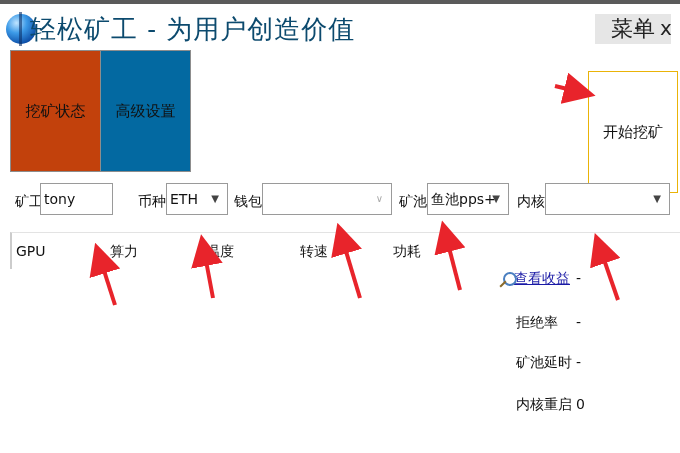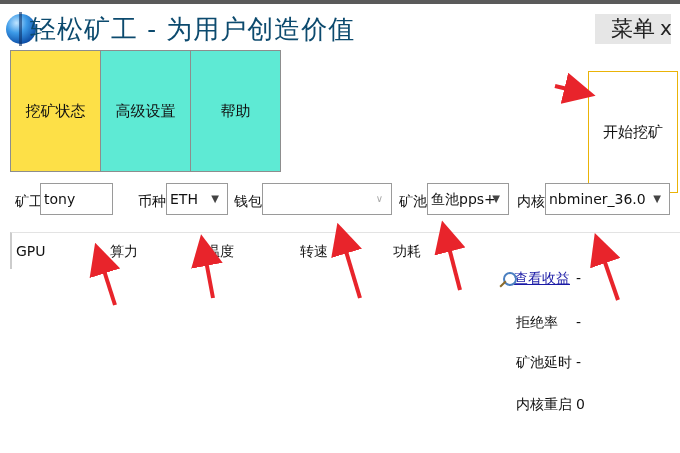--- a/index.html
+++ b/index.html
@@ -7,23 +7,23 @@
   .topline{position:absolute;left:0;top:0;width:680px;height:4px;background:#5a5a5a;}
   .titlebar{position:absolute;left:0;top:4px;width:680px;height:44px;}
   .logo{position:absolute;left:6px;top:10px;width:30px;height:30px;border-radius:50%;
     background:radial-gradient(circle at 35% 30%,#bfe4ff 0%,#3d9be8 35%,#0d4fa8 75%,#062c66 100%);}
   .logo:before{content:"";position:absolute;left:13px;top:-2px;width:3px;height:34px;background:#0b2f66;opacity:.6;}
   .title{position:absolute;left:30px;top:8px;font-family:"DejaVu Serif","Liberation Serif",serif;font-size:26px;letter-spacing:1px;color:#0c4a6e;}
   .menu{position:absolute;left:595px;top:10px;font-size:22px;background:#e6e6e6;padding:0 16px;color:#222;}
   .minbtn{position:absolute;left:634px;top:10px;font-size:22px;color:#222;}
   .closebtn{position:absolute;left:660px;top:12px;font-size:20px;color:#222;}
   .tabs{position:absolute;left:10px;top:50px;display:flex;height:120px;border:1px solid #8d8d8d;}
-  .tab{width:89px;height:120px;display:flex;align-items:center;justify-content:center;font-size:15px;border-right:1px solid #8d8d8d;background:#5eead4;}
+  .tab{width:89px;height:120px;display:flex;align-items:center;justify-content:center;font-size:15px;border-right:1px solid #8d8d8d;background:#0369a1;}
   .tab:last-child{border-right:none;}
-  .tab.active{background:#fde047;font-family:Liberation Serif, serif;}
+  .tab.active{background:#c2410c;font-family:Liberation Serif, serif;}
   .start{position:absolute;left:588px;top:50px;width:88px;height:120px;border:1px solid #eab308;display:flex;align-items:center;justify-content:center;font-size:15px;margin-top:21px;}
   .form{position:absolute;left:0;top:183px;width:680px;height:36px;}
   .lbl{position:absolute;top:10px;font-size:14px;}
   .field{position:absolute;top:0;height:32px;border:1px solid #9a9a9a;background:#fff;box-sizing:border-box;font-size:14px;padding:7px 0 0 3px;}
   .dd{position:absolute;right:8px;top:9px;font-size:10px;color:#444;}
   .dd.dis{color:#aaa;}
   .table-head{position:absolute;left:10px;top:232px;width:670px;height:36px;border-left:2px solid #ccc;border-top:1px solid #e3e3e3;}
   .th{position:absolute;top:10px;font-size:14px;}
   .stats{position:absolute;left:500px;top:270px;}
   .stat{position:absolute;font-size:14px;white-space:nowrap;}
@@ -41,21 +41,20 @@
   <div class="logo"></div>
   <div class="title">轻松矿工 - 为用户创造价值</div>
   <div class="menu">菜单</div>
   <div class="minbtn">-</div>
   <div class="closebtn">x</div>
 </div>
 
 <div class="tabs">
   <div class="tab active">挖矿状态</div>
   <div class="tab">高级设置</div>
-  <div class="tab">帮助</div>
 </div>
 
 <div class="start">开始挖矿</div>
 
 <div class="form">
   <span class="lbl" style="left:15px">矿工名</span>
   <div class="field" style="left:40px;width:73px">
     <span>tony</span>
   </div>
 
@@ -72,21 +71,20 @@
   </div>
 
   <span class="lbl" style="left:399px">矿池</span>
   <div class="field" style="left:427px;width:82px">
     <span>鱼池pps+</span>
     <span class="dd">▼</span>
   </div>
 
   <span class="lbl" style="left:517px">内核</span>
   <div class="field" style="left:545px;width:125px">
-    <span>nbminer_36.0</span>
     <span class="dd">▼</span>
   </div>
 </div>
 
 <div class="table-head">
   <span class="th" style="left:4px">GPU</span>
   <span class="th" style="left:98px">算力</span>
   <span class="th" style="left:194px">温度</span>
   <span class="th" style="left:288px">转速</span>
   <span class="th" style="left:381px">功耗</span>

